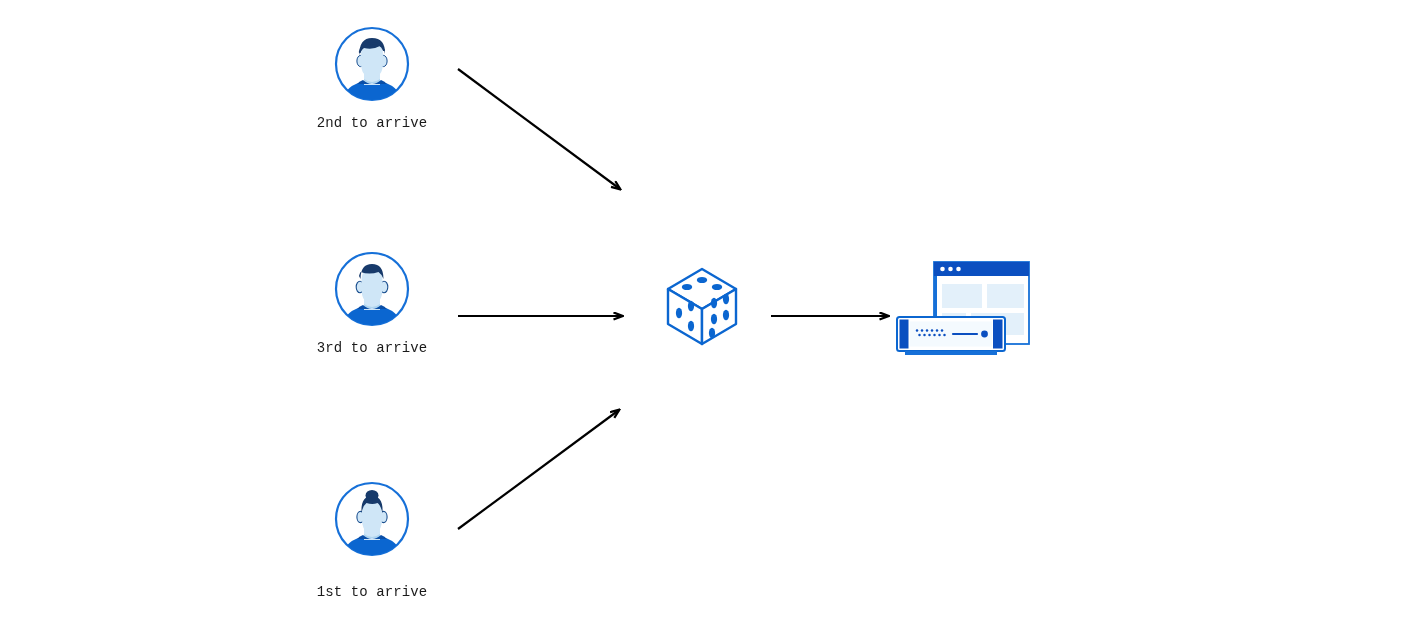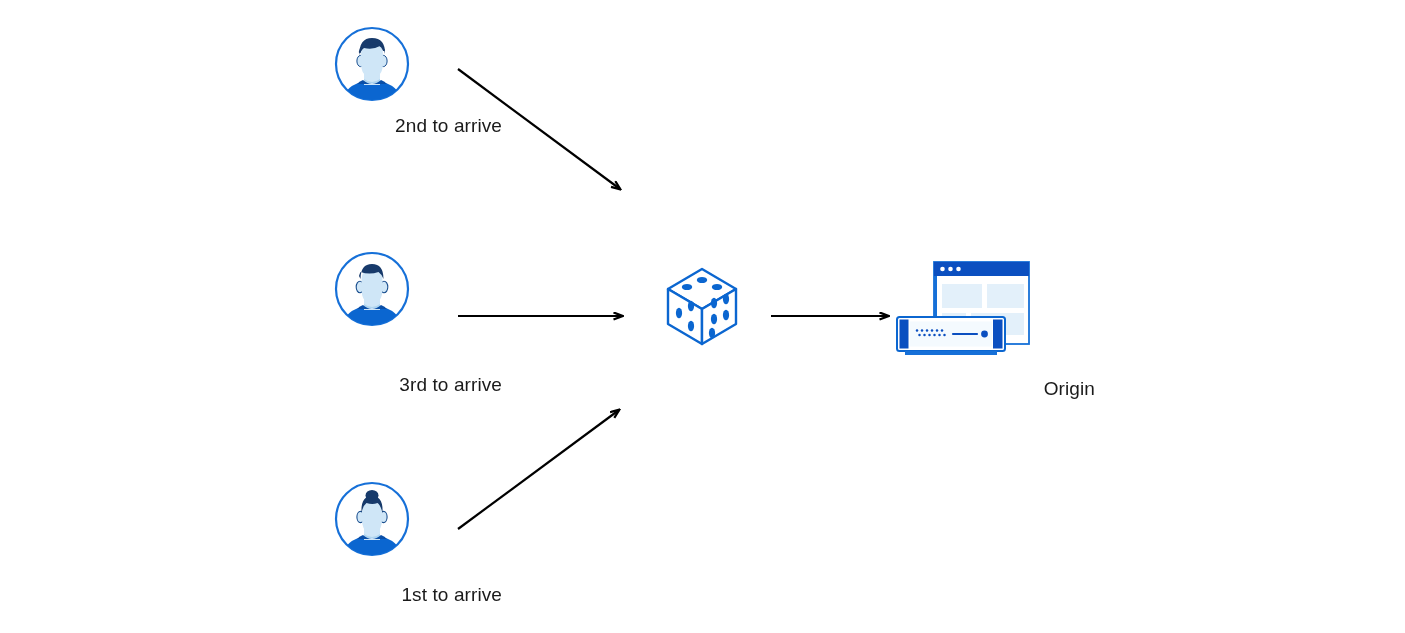--- a/index.html
+++ b/index.html
@@ -19,24 +19,24 @@
     left: 0; top: 0;
     width: 1405px;
     height: 633px;
   }
   .node {
     position: absolute;
   }
   .node-label {
     position: absolute;
     width: 260px;
-    text-align: right;
-    font-size: 19px;
+    text-align: center;
+    font-size: 14px;
     color: #1a1a1a;
-    font-family: Liberation Sans, sans-serif;
+    font-family: Liberation Mono, monospace;
     white-space: nowrap;
     letter-spacing: 0.1px;
   }
   .avatar-wrap {
     position: absolute;
     width: 78px;
     height: 78px;
   }
   .icon-svg { display: block; }
   .arrows-layer {
@@ -115,21 +115,21 @@
           <path d="M31 48 h16 v12 h-16 z" fill="#cfe6f7"></path>
           <path d="M31 54 q8 6 16 0 v4 h-16 z" fill="#aed4ee"></path>
           <path d="M30 55 q9 8 18 0 q4 1.5 6 4 l-30 0 q2 -2.5 6 -4 z" fill="#0a4fa8"></path>
           <ellipse cx="27" cy="37" rx="3.8" ry="5.8" fill="#cfe6f7" stroke="#1a4f8f" stroke-width="1.1"></ellipse>
           <ellipse cx="51" cy="37" rx="3.8" ry="5.8" fill="#cfe6f7" stroke="#1a4f8f" stroke-width="1.1"></ellipse>
           <path d="M28.5 31 q0 -13 10.5 -13 q10.5 0 10.5 13 v8 q0 14 -10.5 14 q-10.5 0 -10.5 -14 z" fill="#cfe6f7"></path>
           <path d="M27.5 29 q0 -15 11.5 -15 q11.5 0 11.5 15 q-2 -5 -5 -7 q-9 3 -18 0 q-1 2 -1.5 4 z" fill="#173a6b"></path>
         </g>
       </svg>
     </div>
-    <div class="node-label" style="left:-91px; top:90px;margin-top:34px;">3rd to arrive</div>
+    <div class="node-label" style="left:-91px; top:90px;">3rd to arrive</div>
   </div>
 
   <div class="node" style="left:333px; top:480px;">
     <div class="avatar-wrap">
       <svg class="icon-svg" width="78" height="78" viewBox="0 0 78 78" xmlns="http://www.w3.org/2000/svg">
         <defs>
           <clipPath id="clip-a1">
               <circle cx="39" cy="39" r="36"></circle>
             </clipPath>
         </defs>
@@ -210,16 +210,15 @@
             <circle cx="36.5" cy="77" r="1.25"></circle>
               <circle cx="41.5" cy="77" r="1.25"></circle>
             <circle cx="46.5" cy="77" r="1.25"></circle>
               <circle cx="51.5" cy="77" r="1.25"></circle>
           </g>
           <line x1="60" y1="76" x2="84" y2="76" stroke="#0b4fc0" stroke-width="2.2" stroke-linecap="round"></line>
           <circle cx="91.5" cy="76" r="3.4" fill="#0b4fc0"></circle>
         </g>
       </svg>
     </div>
-    <div class="node-label" style="left:-58px; top:120px;">Origin</div>
   </div>
 
 </div>
 
 </body></html>

